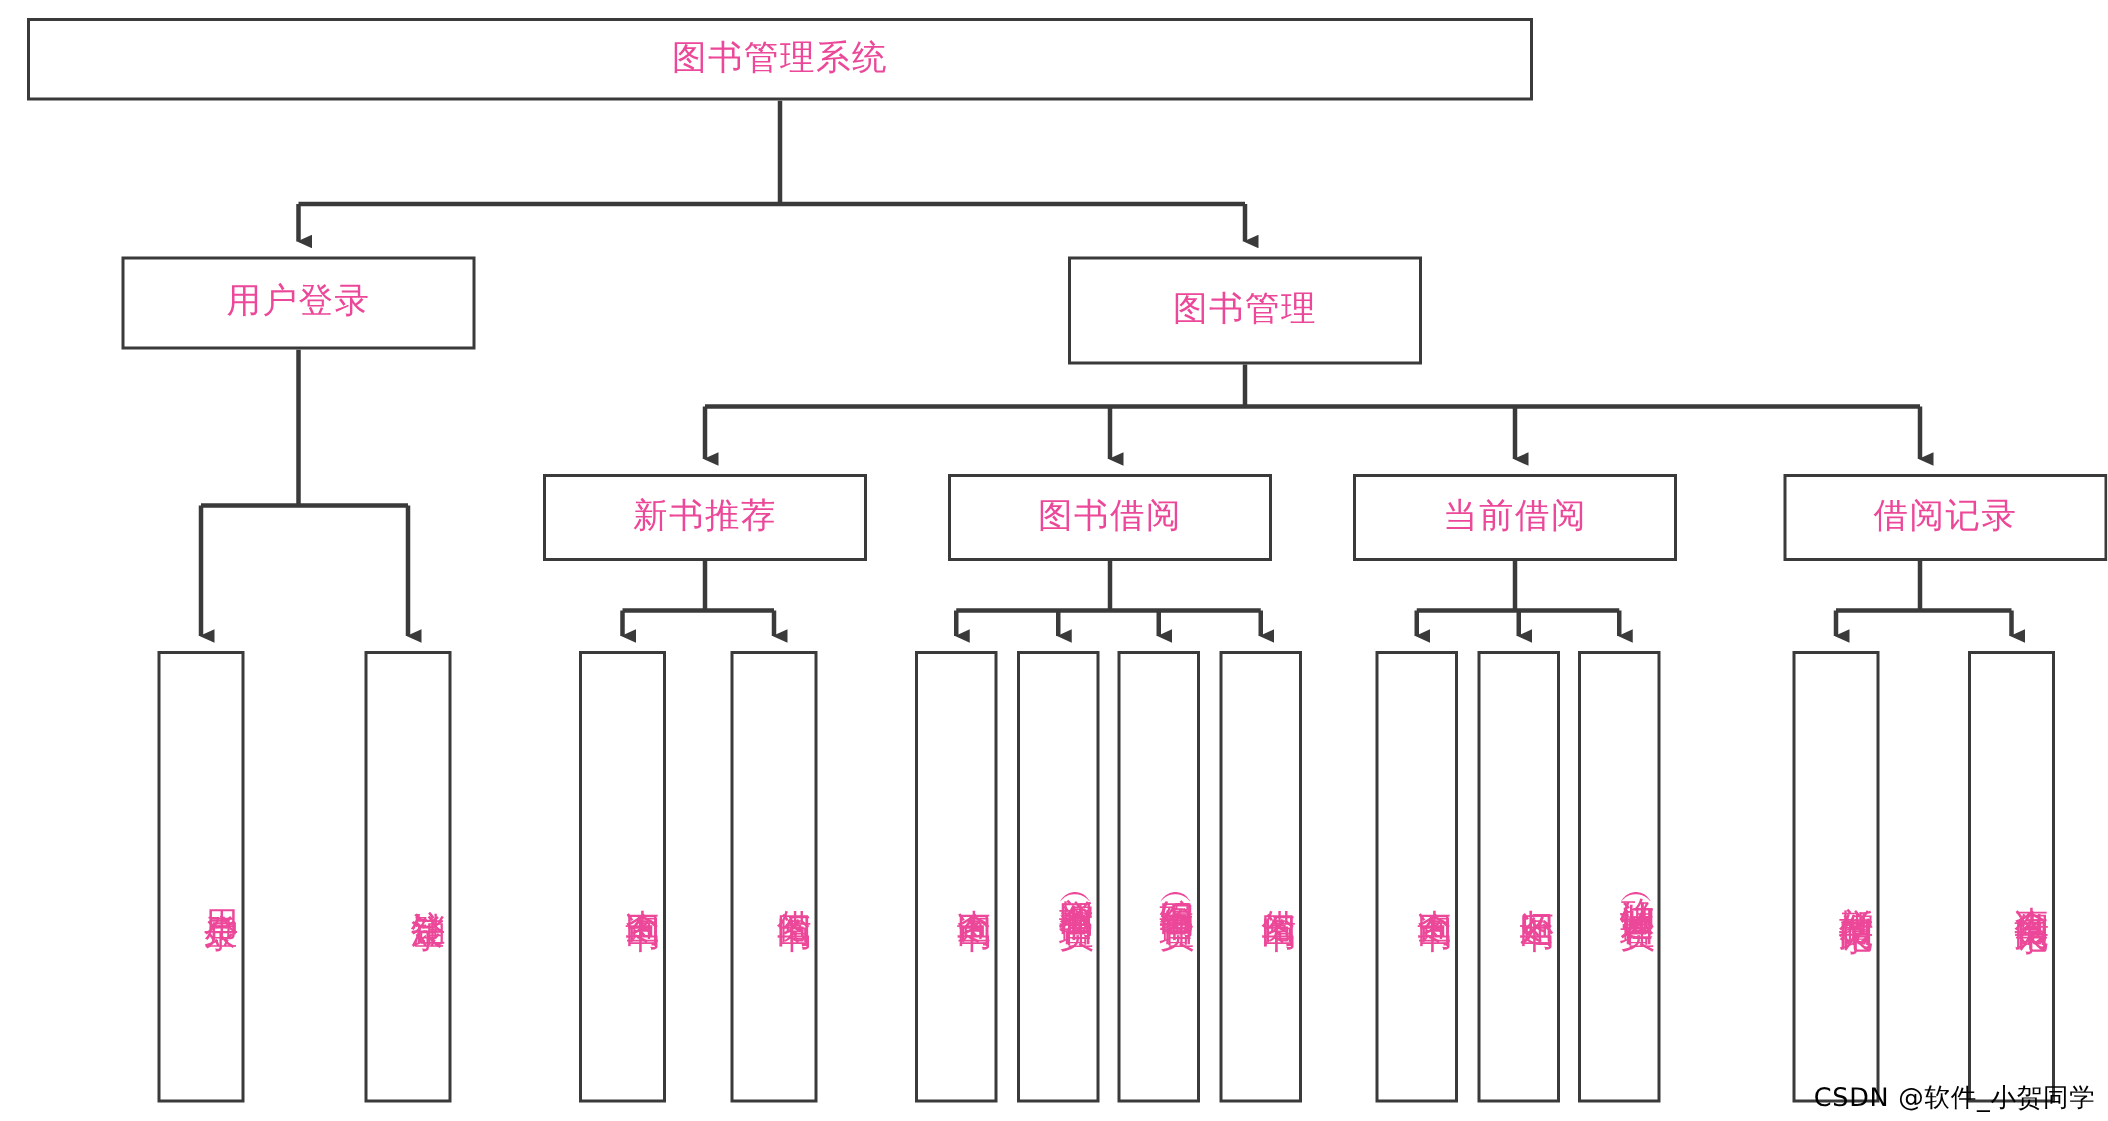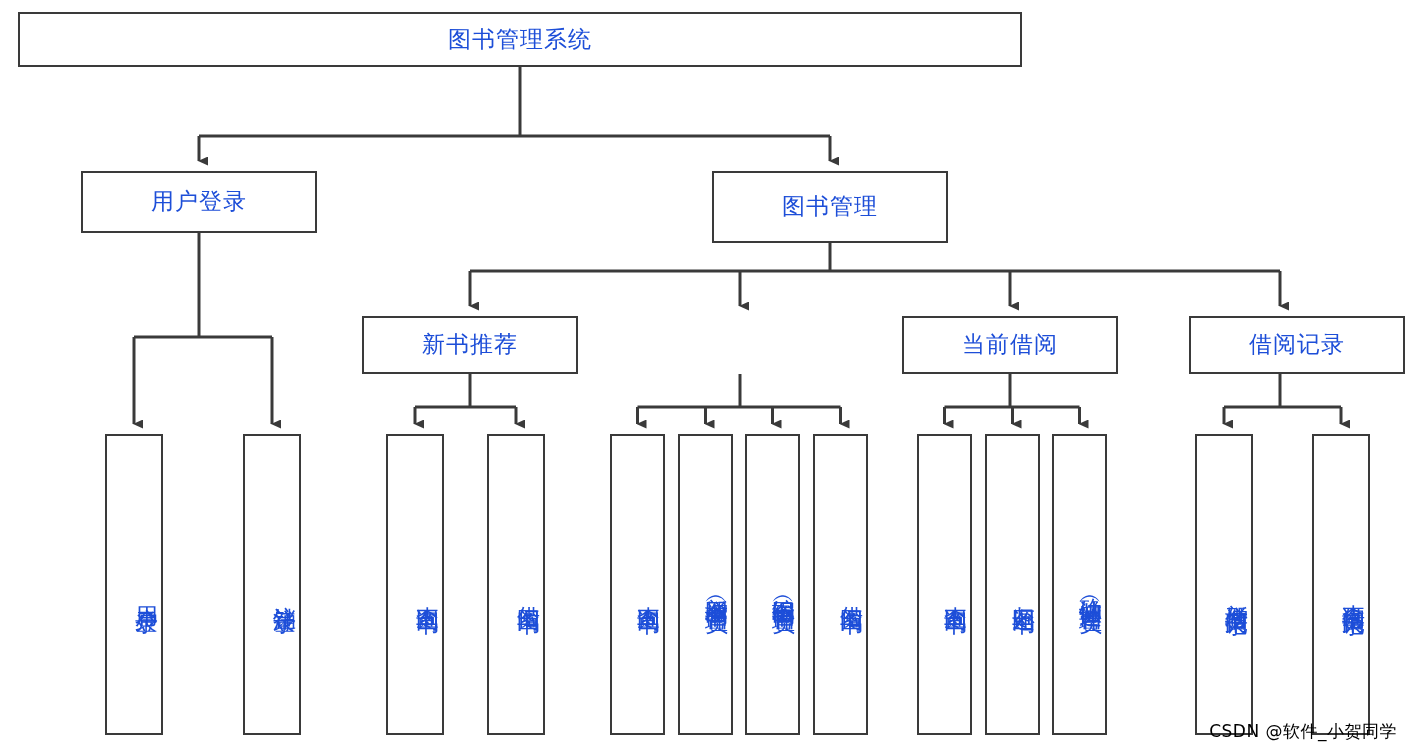--- a/index.html
+++ b/index.html
@@ -26,21 +26,21 @@
     height: 747px;
   }
   .node {
     position: absolute;
     box-sizing: border-box;
     background: #ffffff;
     border: 2px solid #3a3a3a;
     display: flex;
     align-items: center;
     justify-content: center;
-    color: #1d4ed8;
+    color: #ec4899;
     z-index: 2;
   }
   .node-h {
     font-size: 23px;
     line-height: 1.2;
     letter-spacing: 1px;
     white-space: nowrap;
   }
   .node-v {
     writing-mode: vertical-rl;
@@ -113,20 +113,21 @@
         <path d="M1341,407 L1341,424" marker-end="url(#arrowhead)"></path>
       </g>
   </svg>
 
   <div class="node node-h" style="left:18px;top:12px;width:1004px;height:55px;">图书管理系统</div>
 
   <div class="node node-h" style="left:81px;top:171px;width:236px;height:62px;">用户登录</div>
   <div class="node node-h" style="left:712px;top:171px;width:236px;height:72px;">图书管理</div>
 
   <div class="node node-h" style="left:362px;top:316px;width:216px;height:58px;">新书推荐</div>
+  <div class="node node-h" style="left:632px;top:316px;width:216px;height:58px;">图书借阅</div>
   <div class="node node-h" style="left:902px;top:316px;width:216px;height:58px;text-align:center;">当前借阅</div>
   <div class="node node-h" style="left:1164px;top:316px;width:216px;height:58px;margin-left:25px;">借阅记录</div>
 
   <div class="node node-v" style="left:105px;top:434px;width:58px;height:301px;">用户登录</div>
   <div class="node node-v" style="left:243px;top:434px;width:58px;height:301px;">注销登录</div>
 
   <div class="node node-v" style="left:386px;top:434px;width:58px;height:301px;">查询图书</div>
   <div class="node node-v" style="left:487px;top:434px;width:58px;height:301px;">借阅图书</div>
 
   <div class="node node-v" style="left:610px;top:434px;width:55px;height:301px;">查询图书</div>

